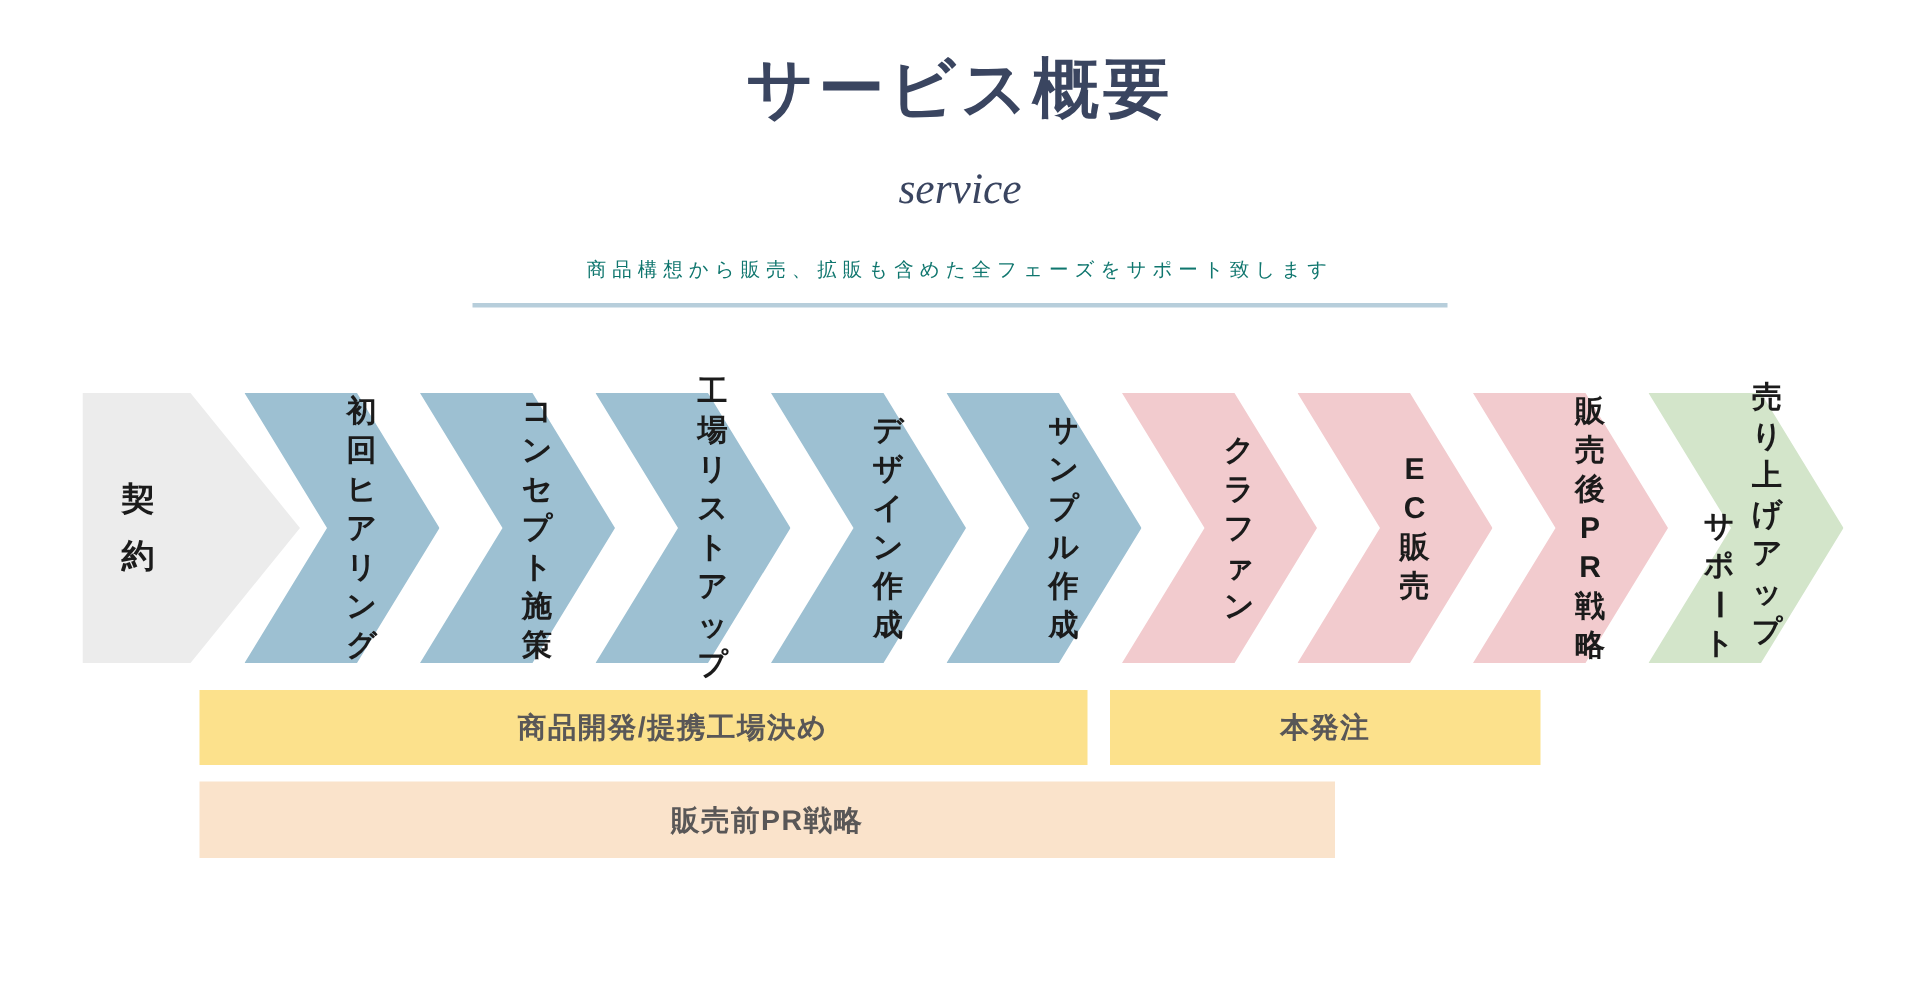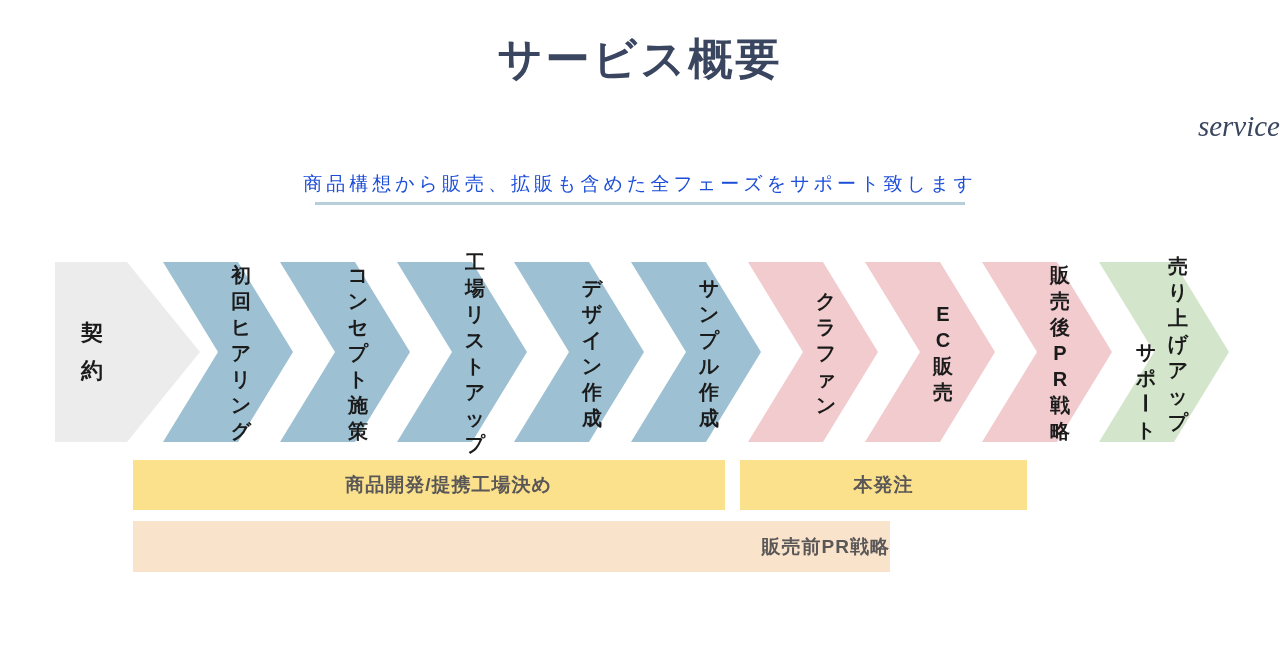--- a/index.html
+++ b/index.html
@@ -8,27 +8,27 @@
     position:relative; width:1280px; height:670px; background:#ffffff;
     font-family:"Liberation Sans","DejaVu Sans",sans-serif; overflow:hidden;
   }
   
   .title {
     position:absolute; top:36px; left:0; width:100%; text-align:center;
     font-family:"Liberation Serif","DejaVu Serif",serif;
     font-size:44px; font-weight:600; letter-spacing:3px; color:#3a4560; line-height:1.1;
   }
   .subtitle {
-    position:absolute; top:111px; left:0; width:100%; text-align:right;
+    position:absolute; top:111px; left:0; width:100%; text-align:center;
     font-family:"Liberation Serif","DejaVu Serif",serif;
     font-style:italic; font-size:29px; color:#3a4560; line-height:1.1;
   }
   .desc {
     position:absolute; top:170px; left:0; width:100%; text-align:center;
-    font-size:19px; letter-spacing:4px; color:#1d4ed8; line-height:1.5;
+    font-size:13px; letter-spacing:4px; color:#0f766e; line-height:1.5;
   }
   .desc-underline {
     position:absolute; top:202px; left:315px; width:650px; height:3px; background:#b7cedb;
   }
   
   .step { position:absolute; top:262px; height:180px; }
   .step svg { position:absolute; left:0; top:0; display:block; }
   .s0 { left:55px;  width:145px; }
   .s1 { left:163px; width:130px; }
   .s2 { left:280px; width:130px; }
@@ -50,21 +50,21 @@
   .s0 .vlabel .ch { height:24px; }
   .s9 .vlabel.col1 { left:79px; top:81px; }
   .s9 .vlabel.col2 { left:47px; top:128px; }
   
   .bar {
     position:absolute; display:flex; align-items:center; justify-content:center;
     font-size:19px; font-weight:bold; letter-spacing:1px; color:#595757;
   }
   .bar-dev   { left:133px; top:460px; width:592px; height:50px;padding-left:39px; }
   .bar-order { left:740px; top:460px; width:287px; height:50px;justify-content:center; }
-  .bar-pr    { left:133px; top:521px; width:757px; height:51px;justify-content:flex-end; }
+  .bar-pr    { left:133px; top:521px; width:757px; height:51px; }
 </style>
 </head>
 <body>
 
 <div class="canvas">
 
   <div class="title">サービス概要</div>
   <div class="subtitle">service</div>
   <div class="desc">商品構想から販売、拡販も含めた全フェーズをサポート致します</div>
   <div class="desc-underline"></div>

